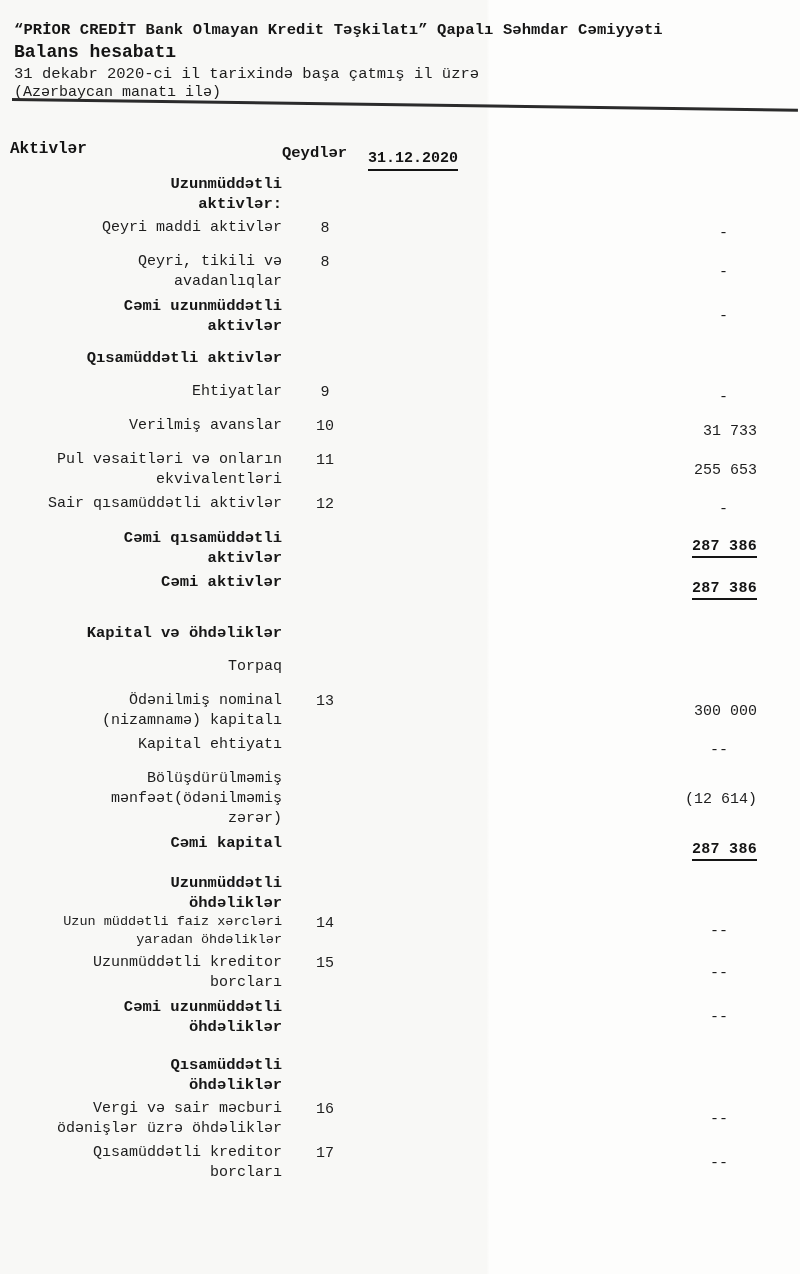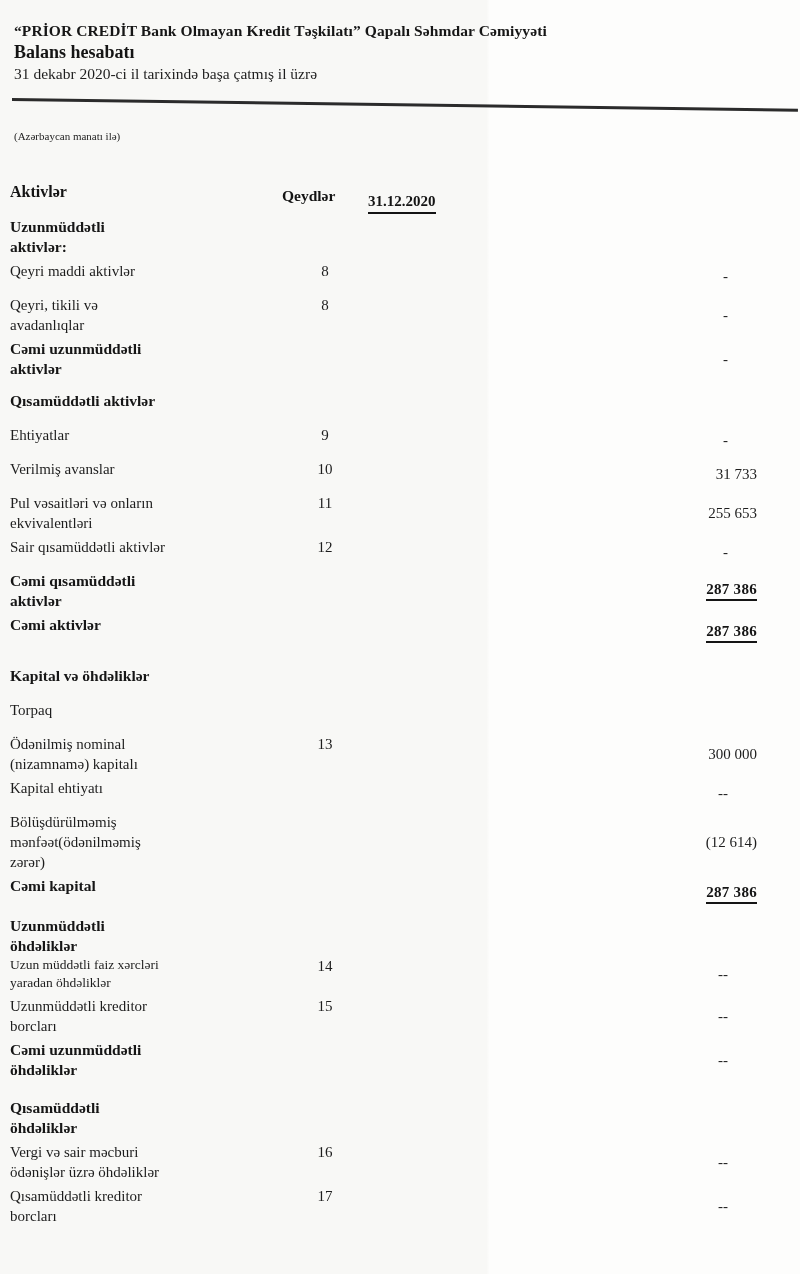--- a/index.html
+++ b/index.html
@@ -1,35 +1,35 @@
 <!DOCTYPE html>
 <html><head>
 <meta charset="utf-8">
 <style>
   html,body{margin:0;padding:0;background:#ffffff;}
   .page{
     position:relative;width:800px;height:1274px;overflow:hidden;
     background:linear-gradient(90deg,#f8f8f6 0,#f8f8f6 60.8%,#fdfdfc 61.2%,#fdfdfc 100%);
-    font-family:Liberation Serif, serif;color:#1d1d1d;
+    font-family:Liberation Mono, monospace;color:#1d1d1d;
   }
   .hdr{padding:20px 0 0 14px;}
   .hdr .company{font-weight:700;font-size:15.5px;line-height:21px;letter-spacing:.1px;color:#161616;}
   .hdr .doc-title{font-weight:700;font-size:18px;line-height:23px;color:#141414;}
   .hdr .period{font-size:15.5px;line-height:20px;}
-  .hdr .currency{font-size:11px;line-height:18px;margin-top:43px;}
+  .hdr .currency{font-size:15px;line-height:18px;}
   .rule{position:absolute;top:98px;left:12px;width:786px;height:3px;background:#2b2b2b;
         transform:rotate(0.78deg);transform-origin:0 50%;}
   .table{margin:38px 0 0 10px;}
   .thead{display:grid;grid-template-columns:272px 86px 1fr;min-height:24px;margin-bottom:10px;}
   .thead .c-item{font-weight:700;font-size:16px;color:#141414;}
   .thead .c-note{font-weight:700;font-size:15.5px;position:relative;top:4px;color:#141414;}
   .thead .c-date{font-weight:700;font-size:15px;position:relative;top:10px;text-align:left;padding-right:27px;color:#141414;}
   .thead .c-date .u{display:inline-block;border-bottom:2.5px solid #141414;padding-bottom:2px;}
   .row{display:grid;grid-template-columns:272px 86px 1fr;min-height:30px;margin-bottom:4px;}
-  .row .label{font-size:15px;line-height:20px;white-space:pre-line;}
+  .row .label{font-size:15px;line-height:20px;white-space:pre-line;text-align:right;}
   .row .note{font-size:15px;text-align:center;padding-top:2px;}
   .row .value{font-size:15px;text-align:right;padding-right:43px;align-self:center;}
   .row--section .label,.row--subtotal .label,.row--total .label{font-weight:700;font-size:15.5px;color:#161616;}
   .row--item-small .label{font-size:13.5px;line-height:18px;}
   .row--total .value{font-weight:700;color:#141414;}
   .row--total .value .u{display:inline-block;border-bottom:2.2px solid #151515;padding-bottom:1px;letter-spacing:.3px;margin-left:24px;}
   .row.tall{min-height:36px;}
   .row.gap-sm{margin-bottom:12px;}
   .row.gap-md{margin-bottom:15px;gap:12px;}
   .row.gap-lg{margin-bottom:18px;}

